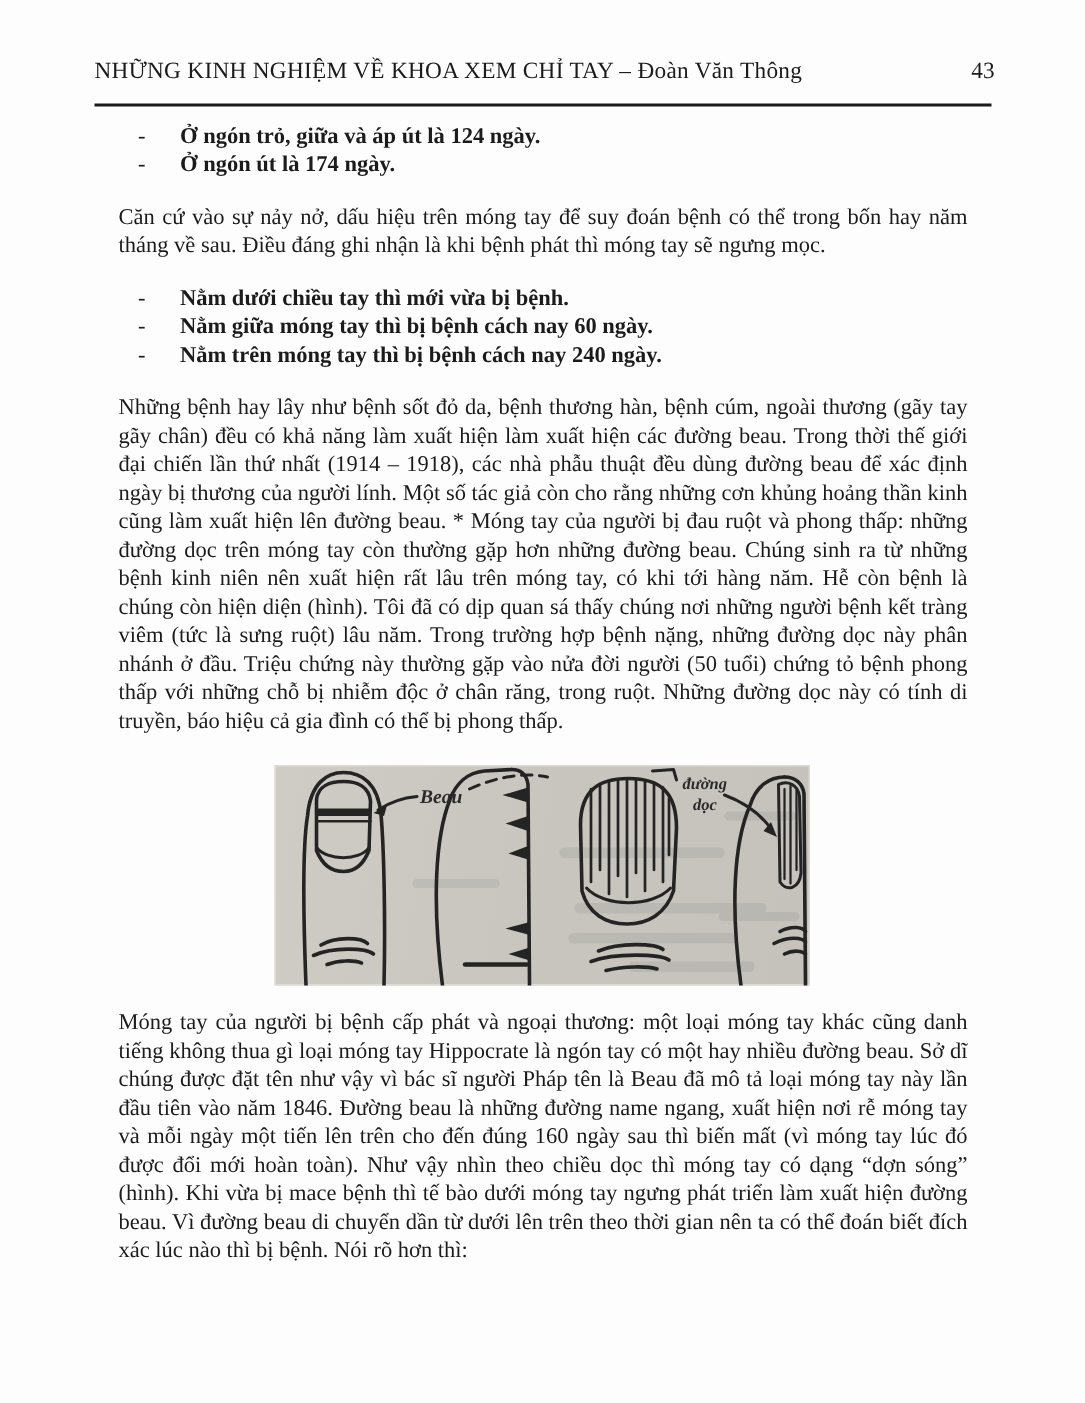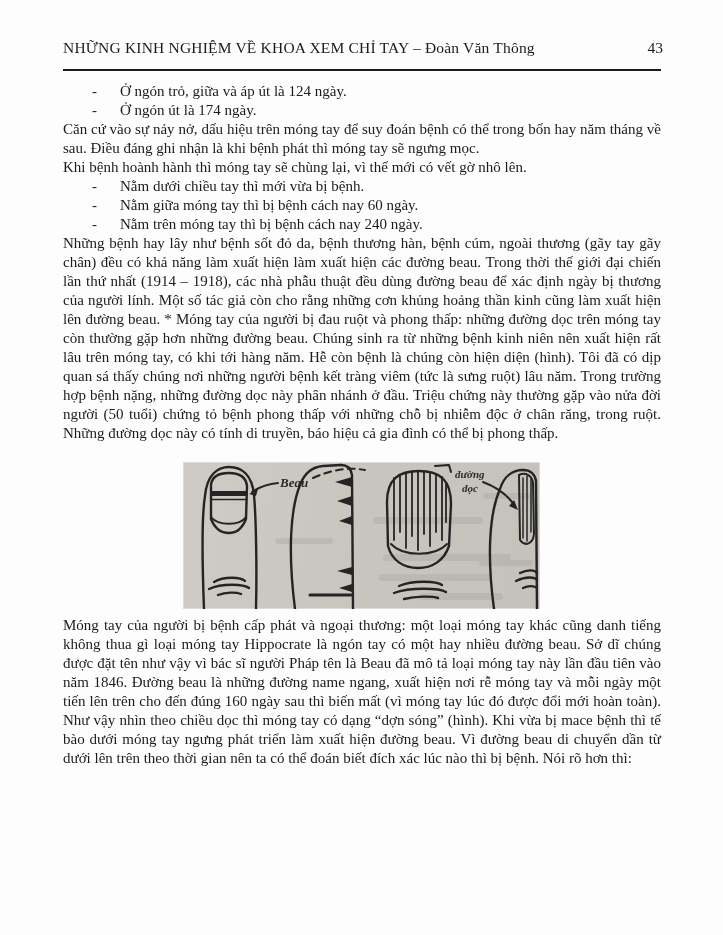--- a/index.html
+++ b/index.html
@@ -20,24 +20,24 @@
   .header .title{letter-spacing:.2px;}
   .rule{
     border:0;border-top:2px solid #1c1c1c;
     margin:12px 62px 0 63px;
   }
   .content{
     padding:11px 62px 0 63px;
     font-size:15px;line-height:19px;
     text-align:justify;
   }
-  p{margin:0;}
+  p{margin:16px;}
   .bullet{display:flex;text-align:left;}
   .bullet .dash{flex:none;padding-left:29px;width:28px;box-sizing:content-box;}
-  .bullet .txt{flex:1;}
+  .bullet .txt{flex:1;font-weight:bold;}
   .figure{
     position:relative;
     margin:19px 0 7px 120px;
     width:357px;height:147px;
     background:linear-gradient(100deg,#cfccc6 0%,#c9c6c0 45%,#c5c2bc 100%);
     box-shadow:0 0 0 1px #dedbd5 inset;
   }
   .figure svg{display:block;}
   .fig-label{
     font-family:"Liberation Serif","DejaVu Serif",serif;
@@ -62,21 +62,20 @@
     <div class="bullet">
       <span class="dash">-</span>
       <span class="txt">Ở ngón trỏ, giữa và áp út là 124 ngày.</span>
     </div>
     <div class="bullet">
       <span class="dash">-</span>
       <span class="txt">Ở ngón út là 174 ngày.</span>
     </div>
 
     <p>Căn cứ vào sự nảy nở, dấu hiệu trên móng tay để suy đoán bệnh có thể trong bốn hay năm tháng về sau. Điều đáng ghi nhận là khi bệnh phát thì móng tay sẽ ngưng mọc.</p>
-    <p>Khi bệnh hoành hành thì móng tay sẽ chùng lại, vì thế mới có vết gờ nhô lên.</p>
 
     <div class="bullet">
       <span class="dash">-</span>
       <span class="txt">Nằm dưới chiều tay thì mới vừa bị bệnh.</span>
     </div>
     <div class="bullet">
       <span class="dash">-</span>
       <span class="txt">Nằm giữa móng tay thì bị bệnh cách nay 60 ngày.</span>
     </div>
     <div class="bullet">

